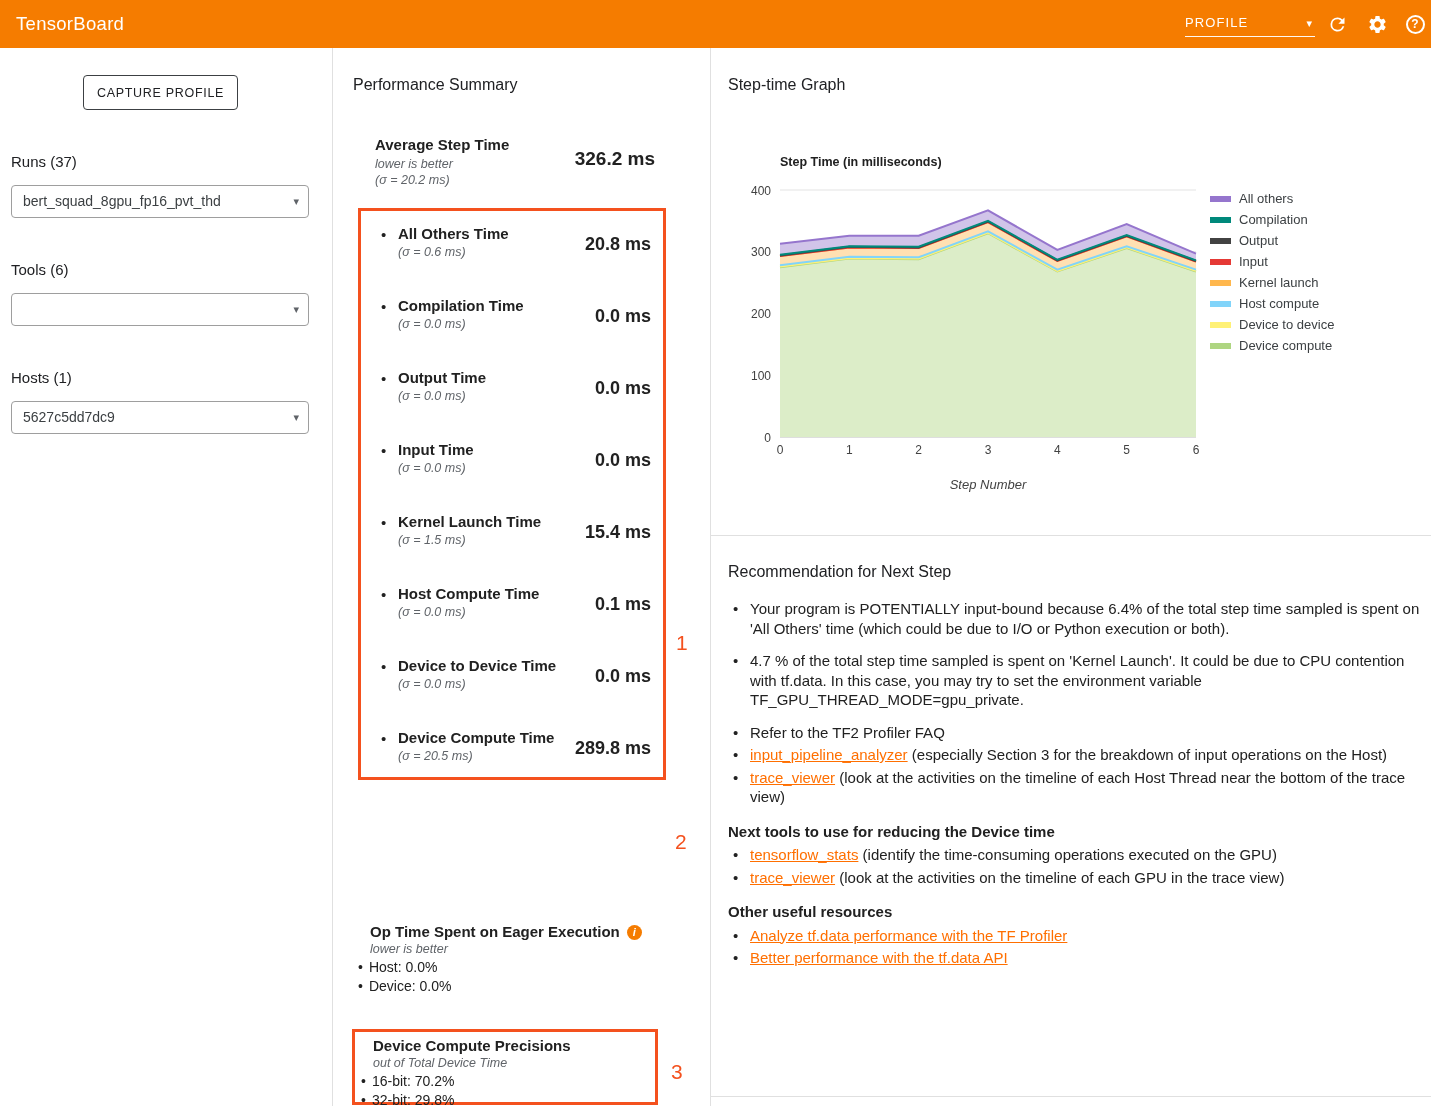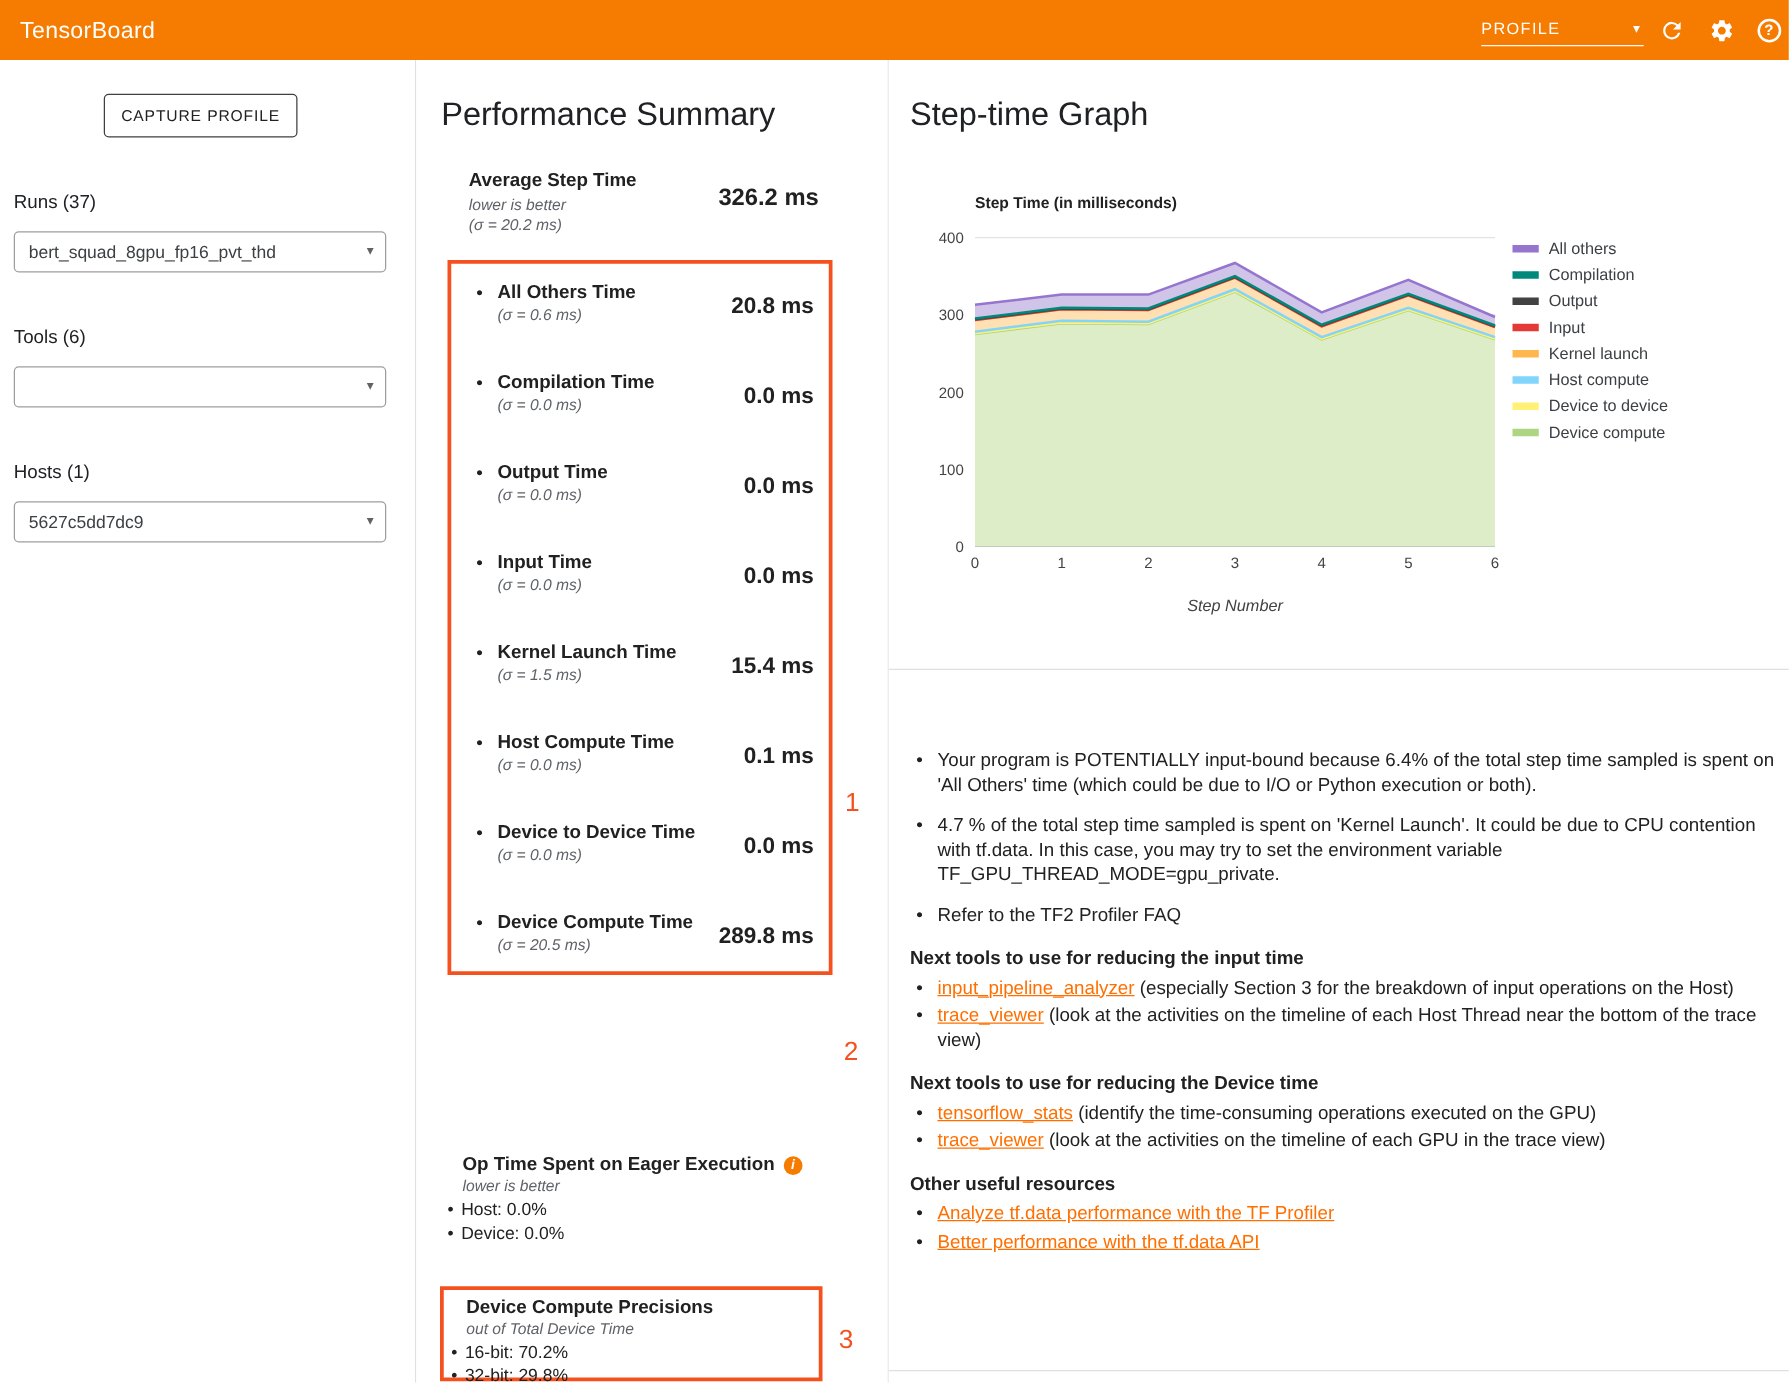--- a/index.html
+++ b/index.html
@@ -27,21 +27,21 @@
   .side-label { position:absolute; left:11px; font-size:15px; color:#202124; }
   .side-select { position:absolute; left:11px; width:298px; height:33px; border:1px solid #9e9e9e; border-radius:4px; background:#fff; cursor:pointer; }
   .side-select-value { position:absolute; left:11px; top:0; right:28px; line-height:31px; font-size:14px; color:#3c4043; white-space:nowrap; overflow:hidden; }
   .select-caret { position:absolute; right:9px; top:0; line-height:31px; font-size:11px; color:#5f6368; }
   .runs-label  { top:105px; }  .runs-select  { top:137px; }
   .tools-label { top:213px; }  .tools-select { top:245px; }
   .hosts-label { top:321px; }  .hosts-select { top:353px; }
 
   
   .mid-col { position:absolute; left:333px; top:48px; width:377px; bottom:0; background:#fff; }
-  .panel-title { position:absolute; font-size:26px; font-weight:400; color:#202124; white-space:nowrap; }
+  .panel-title { position:absolute; font-size:16px; font-weight:400; color:#202124; white-space:nowrap; }
   .mid-title { left:20px; top:28px; }
 
   .metric-label { font-size:15px; font-weight:700; color:#212121; white-space:nowrap; }
   .metric-note  { font-size:12.5px; font-style:italic; color:#5f6368; line-height:17px; white-space:nowrap; }
   .b { color:#212121; }
 
   .avg-row { position:absolute; left:42px; top:88px; width:280px; height:62px; }
   .avg-row .metric-label { position:absolute; left:0; top:0; }
   .avg-note1 { position:absolute; left:0; top:20px; }
   .avg-note2 { position:absolute; left:0; top:36px; }
@@ -300,25 +300,25 @@
         <span class="legend-label">Device to device</span>
       </div>
       <div class="legend-row">
         <span class="legend-swatch" style="background:#aed581"></span>
         <span class="legend-label">Device compute</span>
       </div>
     </div>
 
   <div class="h-div" style="left:0; right:0; top:487px;"></div>
 
+  <div class="panel-title rec-title">Recommendation for Next Step</div>
   <div id="rec-body" class="rec-body">
       <div class="rec-li stmt"><span class="b rb">•</span><span>Your program is POTENTIALLY input-bound because 6.4% of the total step time sampled is spent on 'All Others' time (which could be due to I/O or Python execution or both).</span></div>
       <div class="rec-li stmt"><span class="b rb">•</span><span>4.7 % of the total step time sampled is spent on 'Kernel Launch'. It could be due to CPU contention with tf.data. In this case, you may try to set the environment variable TF_GPU_THREAD_MODE=gpu_private.</span></div>
       <div class="rec-li"><span class="b rb">•</span><span><span>Refer to the TF2 Profiler FAQ</span></span></div>
-      <div class="rec-head">Next tools to use for reducing the input time</div>
       <div class="rec-li"><span class="b rb">•</span><span><a class="rec-link" href="#">input_pipeline_analyzer</a><span> (especially Section 3 for the breakdown of input operations on the Host)</span></span></div>
       <div class="rec-li"><span class="b rb">•</span><span><a class="rec-link" href="#">trace_viewer</a><span> (look at the activities on the timeline of each Host Thread near the bottom of the trace view)</span></span></div>
       <div class="rec-head">Next tools to use for reducing the Device time</div>
       <div class="rec-li"><span class="b rb">•</span><span><a class="rec-link" href="#">tensorflow_stats</a><span> (identify the time-consuming operations executed on the GPU)</span></span></div>
       <div class="rec-li"><span class="b rb">•</span><span><a class="rec-link" href="#">trace_viewer</a><span> (look at the activities on the timeline of each GPU in the trace view)</span></span></div>
       <div class="rec-head">Other useful resources</div>
       <div class="rec-li"><span class="b rb">•</span><span><a class="rec-link" href="#">Analyze tf.data performance with the TF Profiler</a></span></div>
       <div class="rec-li"><span class="b rb">•</span><span><a class="rec-link" href="#">Better performance with the tf.data API</a></span></div>
     </div>
 

